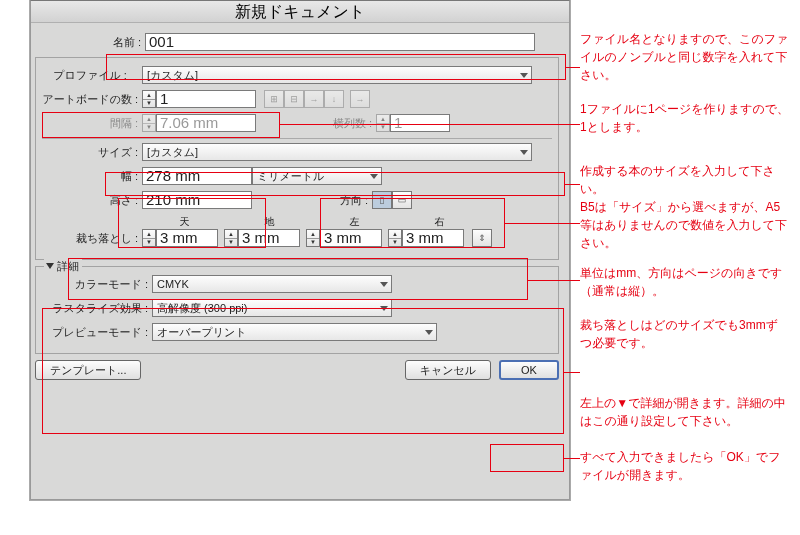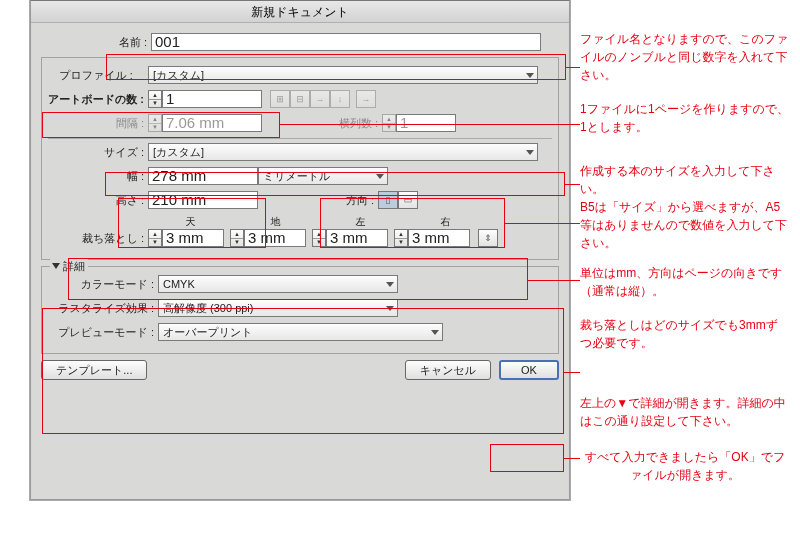--- a/index.html
+++ b/index.html
@@ -4,24 +4,24 @@
 <style>
   * { box-sizing: border-box; margin: 0; padding: 0; font-family: "Hiragino Kaku Gothic Pro", Meiryo, sans-serif; }
   body { background: #fff; width: 800px; height: 535px; position: relative; }
   .dialog {
     position: absolute; left: 30px; top: 0; width: 540px; height: 500px;
     background: #d9d9d8; border: 1px solid #999; border-top: 1px solid #777;
     box-shadow: 0 0 0 1px #aaa;
   }
   .titlebar {
     background: linear-gradient(#e8e8e8,#d2d2d2);
-    height: 22px; text-align: center; font-size: 12px; line-height: 22px;
+    height: 22px; text-align: center; font-size: 16px; line-height: 22px;
     border-bottom: 1px solid #b0b0b0;
   }
-  .content { padding: 10px 10px 8px 10px; font-size: 11px; color: #222; }
+  .content { padding: 10px 10px 8px 4px; font-size: 11px; color: #222; }
   .row { display: flex; align-items: center; margin-bottom: 6px; }
   .lbl { text-align: right; padding-right: 4px; white-space: nowrap; }
   .lbl-dim { color: #888; }
   .txt {
     background: #fff; border: 1px solid #7a7a7a; height: 18px;
     font-size: 15px; padding: 0 3px; line-height: 16px;
   }
   .sel {
     background: linear-gradient(#fdfdfd,#e7e7e7); border: 1px solid #7a7a7a;
     height: 18px; font-size: 11px; padding: 0 14px 0 4px; position: relative;
@@ -78,21 +78,21 @@
       <div class="txt" style="width:390px;">001</div>
     </div>
 
     <div class="grp">
       <div class="row">
         <div class="lbl" style="width:100px;text-align:center;">プロファイル :</div>
         <div class="sel" style="width:390px;">[カスタム]</div>
       </div>
 
       <div class="row">
-        <div class="lbl" style="width:100px;font-weight:bold;">アートボードの数 :</div>
+        <div class="lbl" style="width:100px;">アートボードの数 :</div>
         <div class="stepper">
             <span>▲</span>
             <span>▼</span>
           </div>
         <div class="txt" style="width:100px;">1</div>
         <div style="width:8px;"></div>
         <div class="iconbtn dim">⊞</div>
         <div class="iconbtn dim">⊟</div>
         <div class="iconbtn dim">→</div>
         <div class="iconbtn dim">↓</div>
@@ -217,13 +217,13 @@
 <div class="ln" style="left:563px;top:372px;width:17px;"></div>
 <div class="ln" style="left:563px;top:458px;width:17px;"></div>
 
 <div class="ann" style="left:580px;top:30px;">ファイル名となりますので、このファイルのノンブルと同じ数字を入れて下さい。</div>
 <div class="ann" style="left:580px;top:100px;">1ファイルに1ページを作りますので、1とします。</div>
 <div class="ann" style="left:580px;top:162px;white-space:pre-line;">作成する本のサイズを入力して下さい。
 B5は「サイズ」から選べますが、A5等はありませんので数値を入力して下さい。</div>
 <div class="ann" style="left:580px;top:264px;">単位はmm、方向はページの向きです（通常は縦）。</div>
 <div class="ann" style="left:580px;top:316px;">裁ち落としはどのサイズでも3mmずつ必要です。</div>
 <div class="ann" style="left:580px;top:382px;margin-top:12px;">左上の▼で詳細が開きます。詳細の中はこの通り設定して下さい。</div>
-<div class="ann" style="left:580px;top:448px;text-align:center;">すべて入力できましたら「OK」でファイルが開きます。</div>
+<div class="ann" style="left:580px;top:448px;">すべて入力できましたら「OK」でファイルが開きます。</div>
 
 </body></html>

